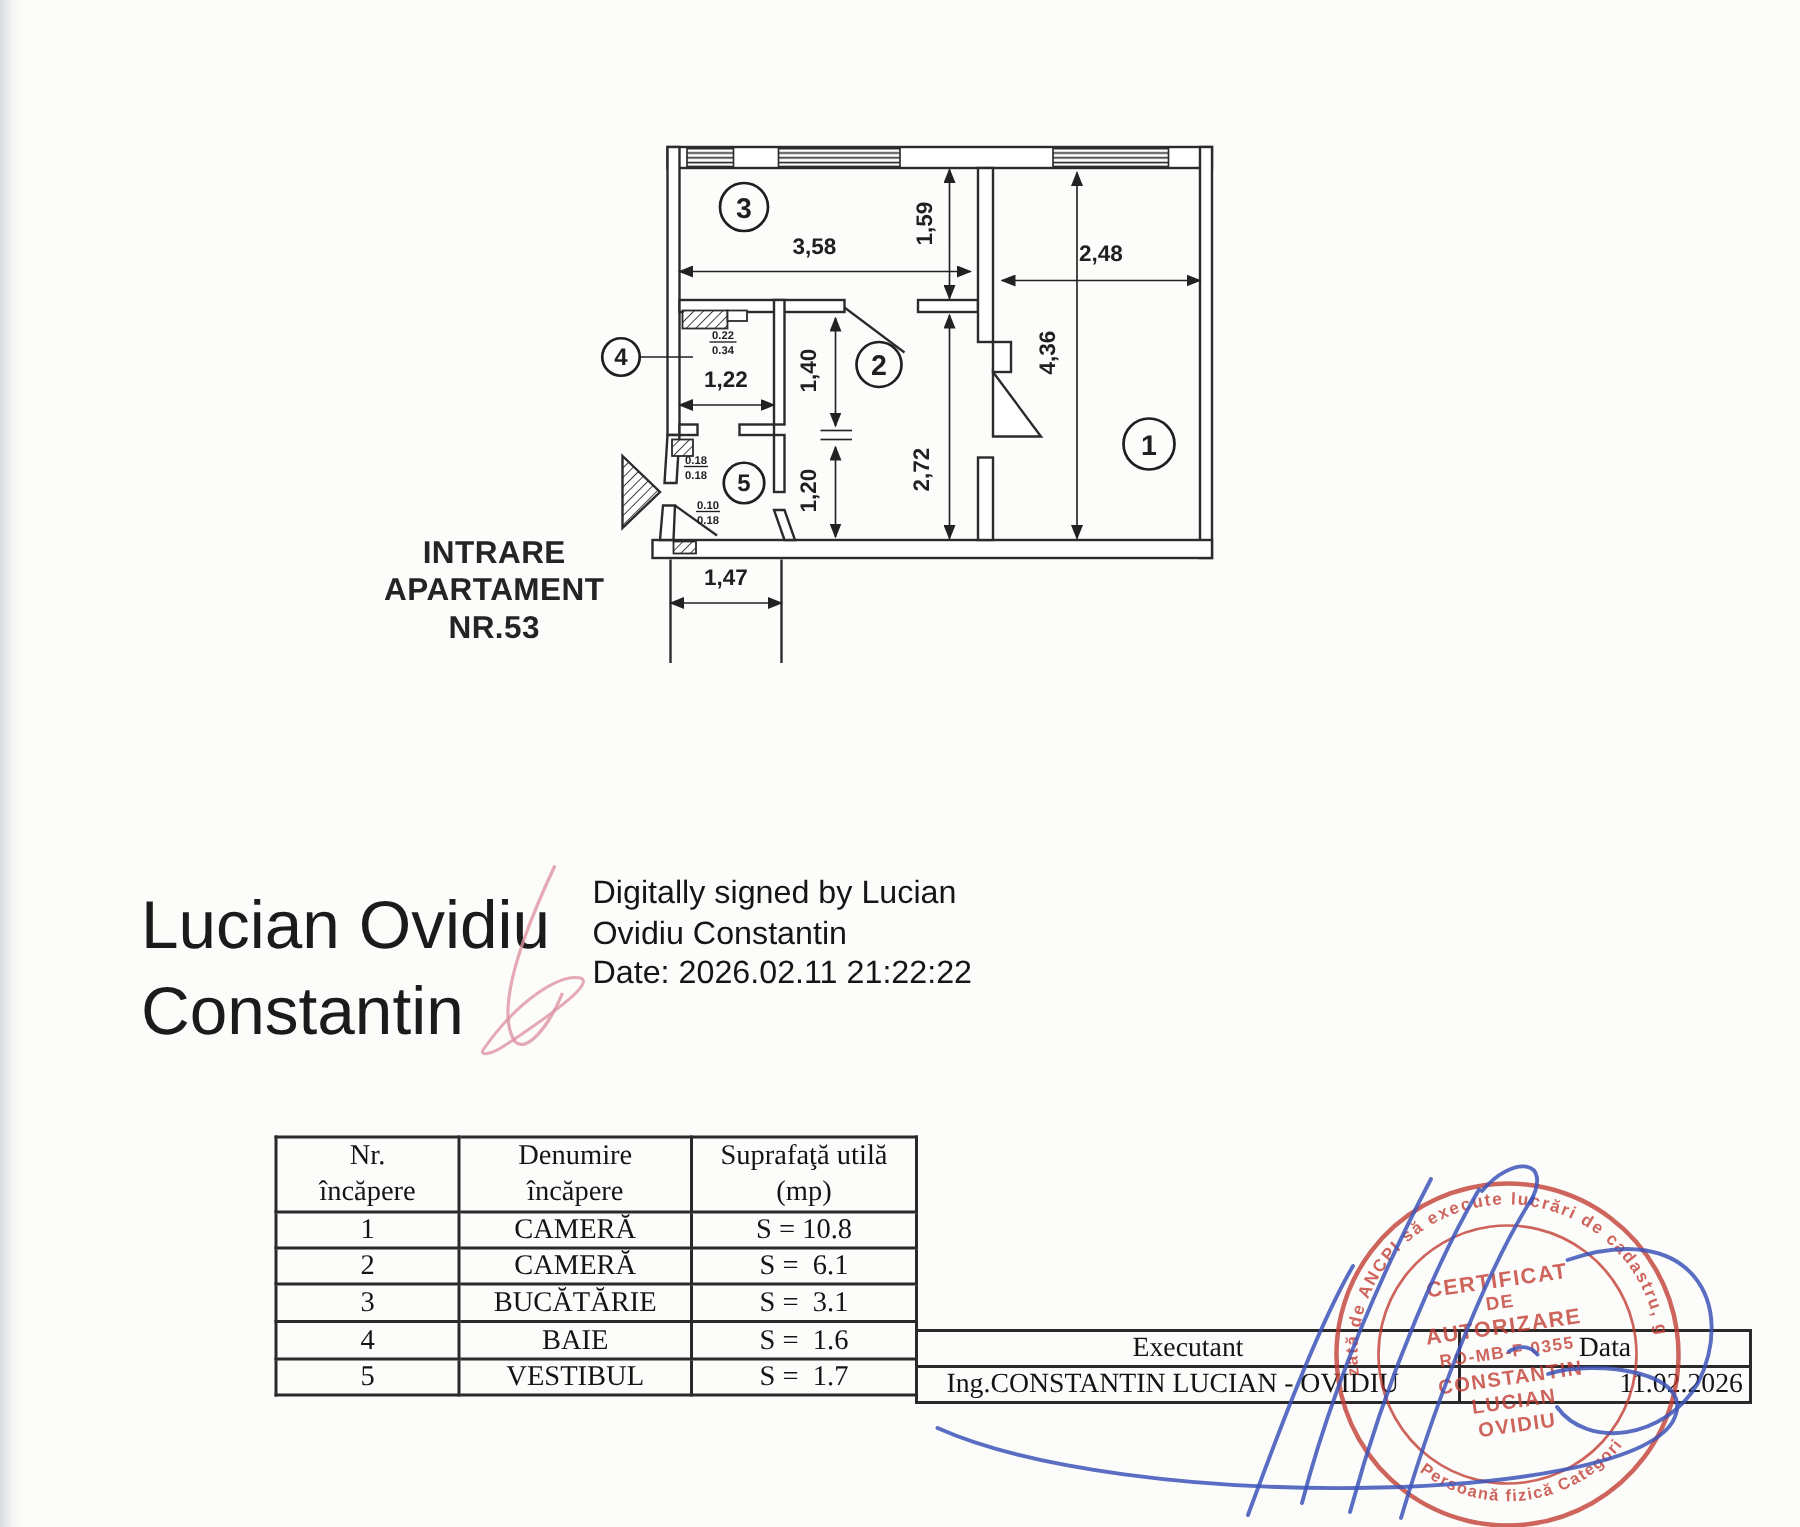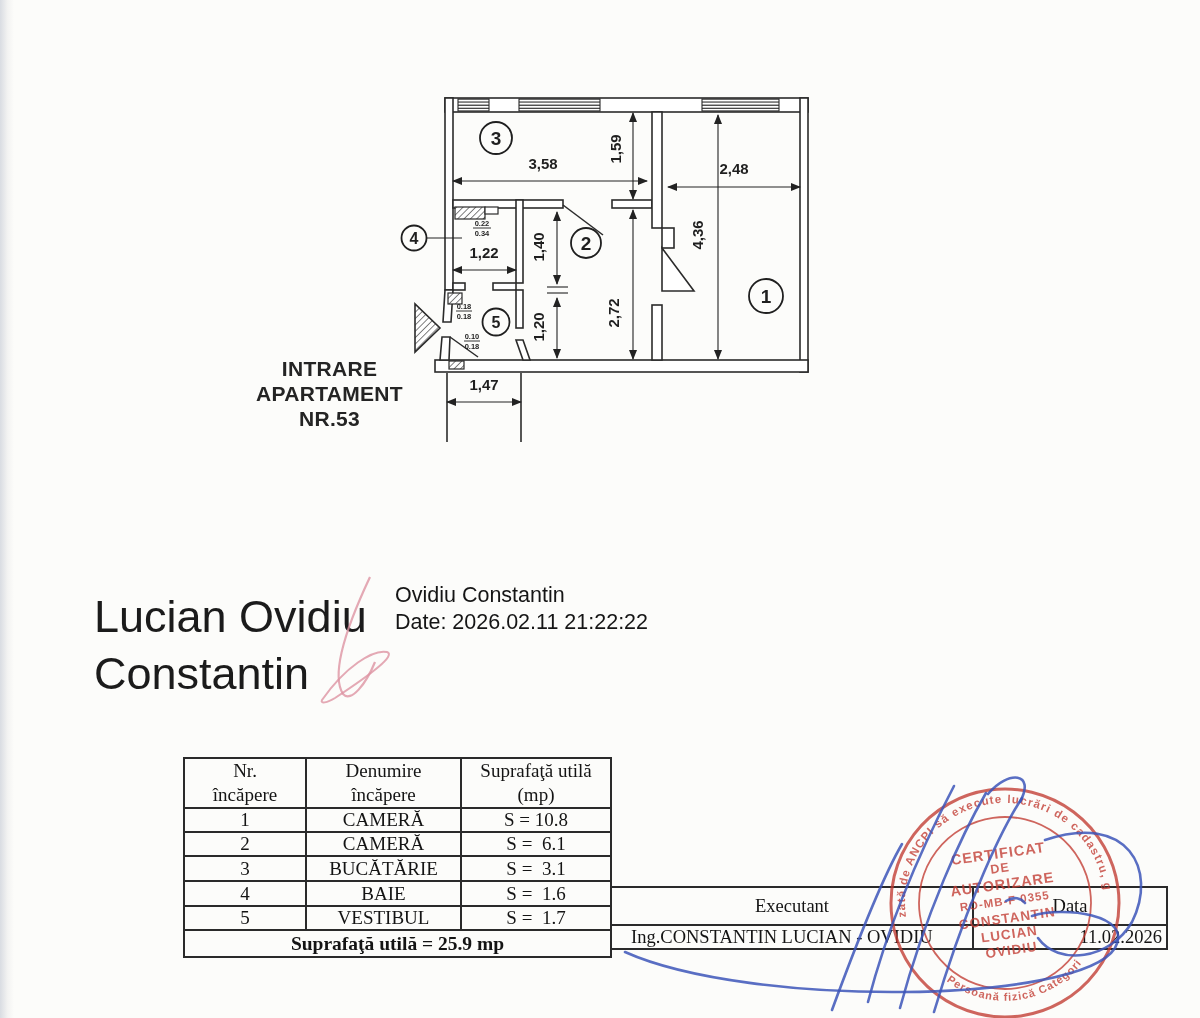--- a/index.html
+++ b/index.html
@@ -151,20 +151,21 @@
     <div>Lucian Ovidiu</div>
     <div>Constantin</div>
   </div>
 
   <svg class="swoosh-svg" viewBox="0 0 85 135">
     <path d="M 55,5 C 30,58 16,103 28,122 C 36,131 51,112 60,90" fill="none" stroke="#dd93a2" stroke-width="2.2" opacity="0.8"></path>
     <path d="M 7,128 C 30,95 58,77 72,80 C 81,83 58,101 20,126 C 12,131 5,132 7,128" fill="none" stroke="#dd93a2" stroke-width="2" opacity="0.8"></path>
   </svg>
 
   <div class="sig-details">
+    <div>Digitally signed by Lucian</div>
     <div>Ovidiu Constantin</div>
     <div>Date: 2026.02.11 21:22:22</div>
   </div>
 
   <table class="room-table">
     <colgroup>
         <col style="width:122px">
         <col style="width:155px">
         <col style="width:150px">
       </colgroup>
@@ -201,33 +202,30 @@
     <tr style="height:25px">
       <td>4</td>
       <td>BAIE</td>
       <td class="area">S =  1.6</td>
     </tr>
     <tr style="height:24px">
       <td>5</td>
       <td>VESTIBUL</td>
       <td class="area">S =  1.7</td>
     </tr>
-    <tr style="height:27px">
-      <td colspan="3" class="total-cell">Suprafaţă utilă = 25.9 mp</td>
-    </tr>
   </tbody>
     </table>
 
   <table class="exec-table">
     <colgroup>
         <col style="width:362px">
         <col style="width:194px">
       </colgroup>
     <tbody>
-        <tr style="height:38px">
+        <tr style="height:24px">
       <td>Executant</td>
       <td>Data</td>
     </tr>
     <tr style="height:24px">
       <td class="name-cell">Ing.CONSTANTIN LUCIAN - OVIDIU</td>
       <td class="date-cell">11.02.2026</td>
     </tr>
   </tbody>
     </table>
 

